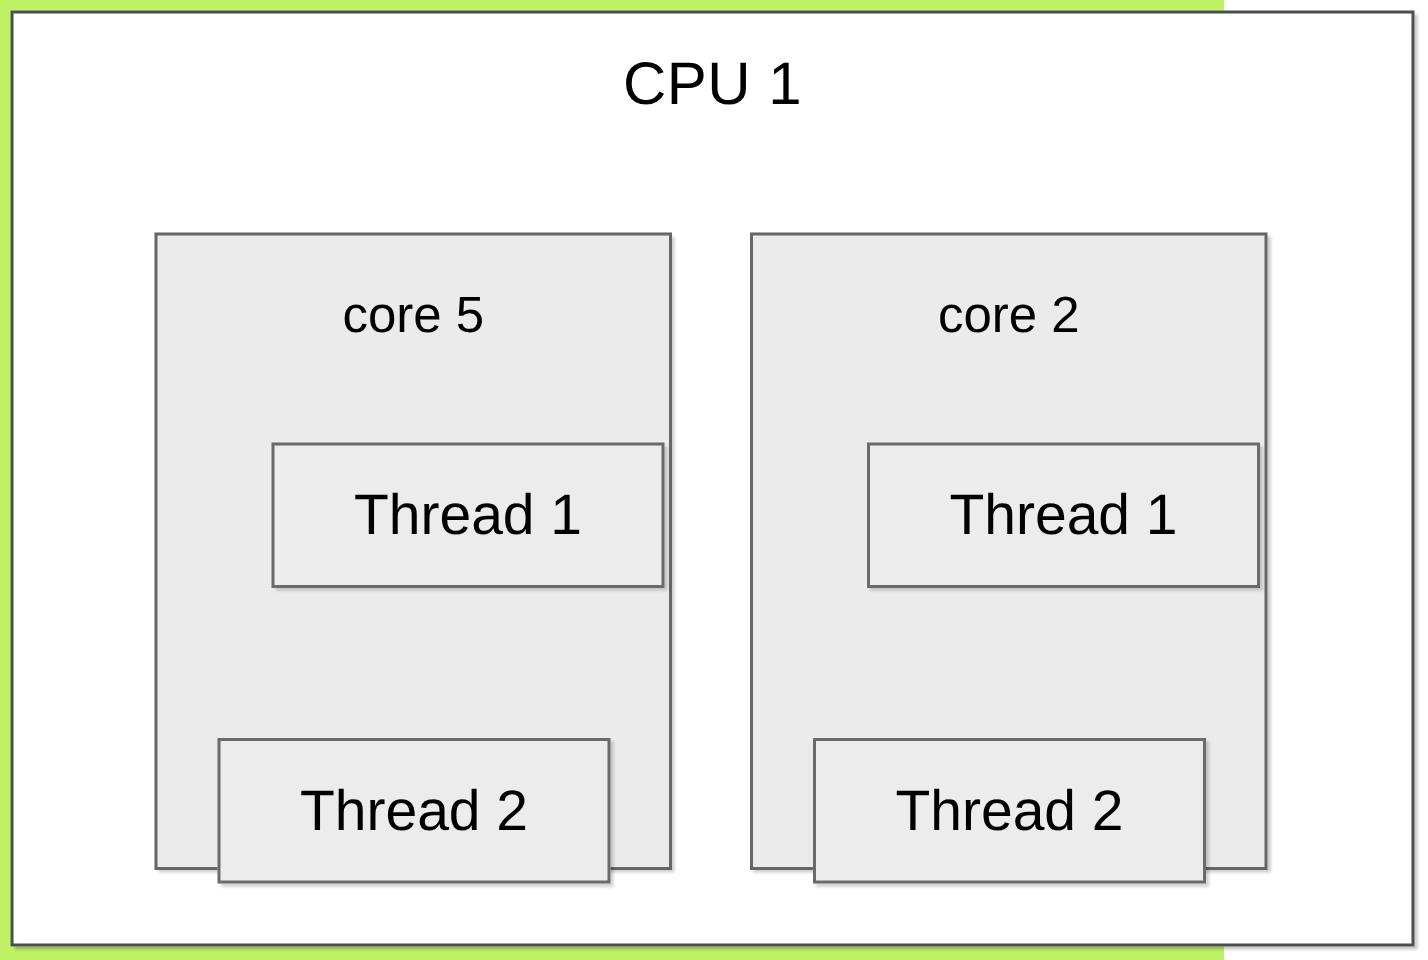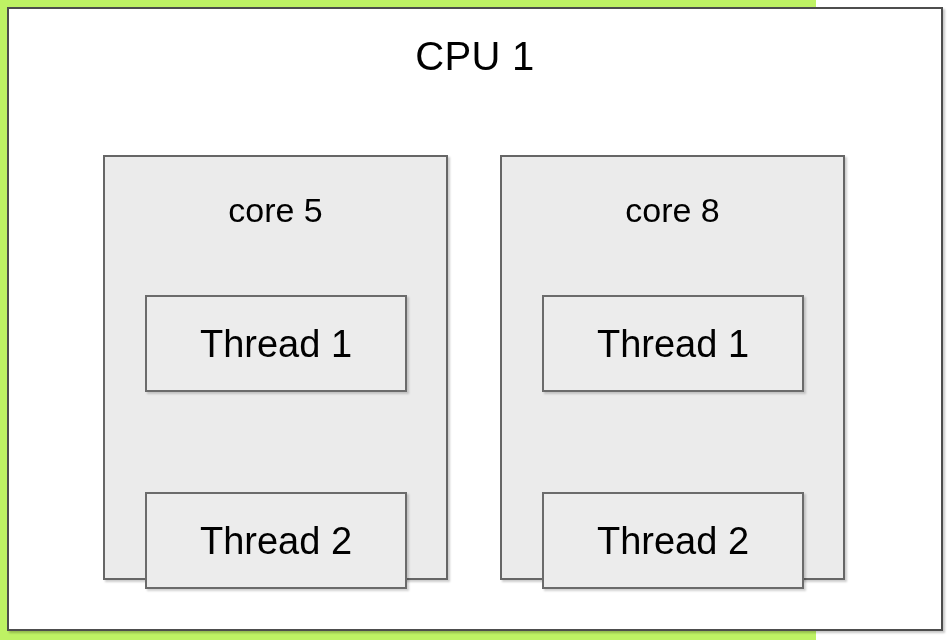--- a/index.html
+++ b/index.html
@@ -83,21 +83,21 @@
     width: 262px;
     height: 97px;
     box-sizing: border-box;
     background: #ececec;
     border: 2px solid #6b6b6b;
     box-shadow: 2px 2px 2px rgba(0,0,0,0.18);
     display: flex;
     align-items: center;
     justify-content: center;
   }
-  .thread-box.t1 { top: 138px; }
+  .thread-box.t1 { top: 138px; margin-left: 36px; }
   .thread-box.t2 { top: 295px; margin-top: 40px; }
 
   .thread-label {
     font-size: 38px;
     line-height: 44px;
     font-weight: 400;
     color: #000000;
     white-space: nowrap;
   }
 </style>
@@ -116,21 +116,21 @@
       <div class="thread-box t1">
         <span class="thread-label">Thread 1</span>
       </div>
 
       <div class="thread-box t2">
         <span class="thread-label">Thread 2</span>
       </div>
     </div>
 
     <div class="core-box core-2">
-      <div class="core-title">core 8</div>
+      <div class="core-title">core 2</div>
 
       <div class="thread-box t1">
         <span class="thread-label">Thread 1</span>
       </div>
 
       <div class="thread-box t2">
         <span class="thread-label">Thread 2</span>
       </div>
     </div>
 

